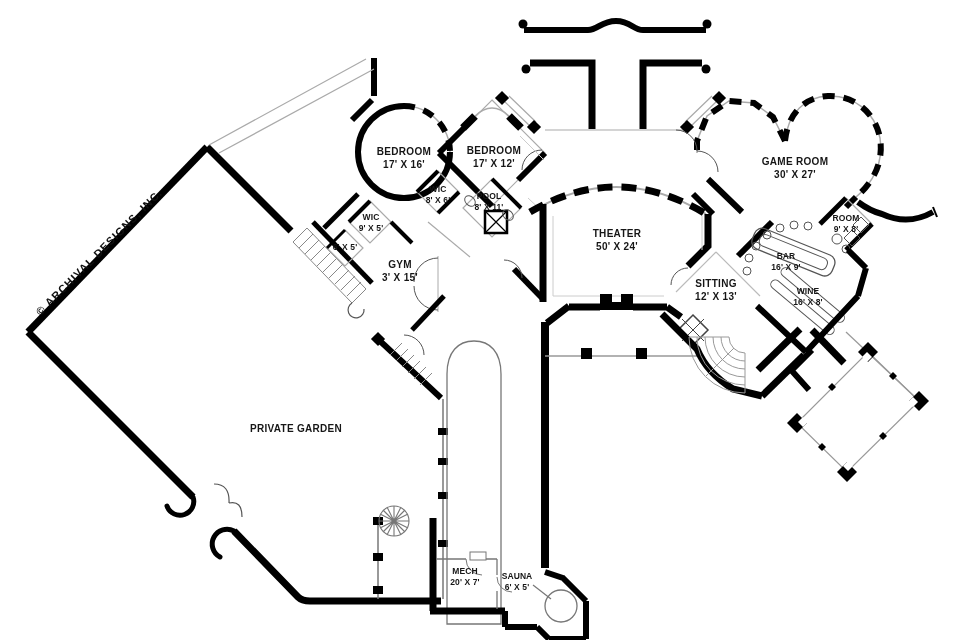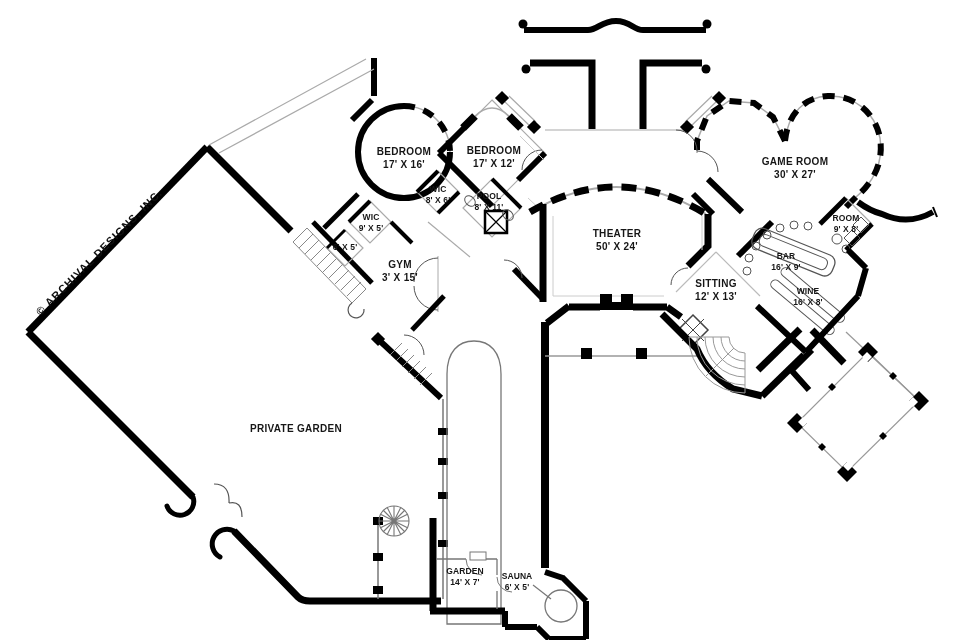--- a/index.html
+++ b/index.html
@@ -275,22 +275,22 @@
     <div>16' X 8'</div>
   </div>
   <div class="lbl lbl-lg" style="left:716px;top:290px">
     <div>SITTING</div>
     <div>12' X 13'</div>
   </div>
   <div class="lbl lbl-lg" style="left:296px;top:428px">
     <div>PRIVATE GARDEN</div>
   </div>
   <div class="lbl lbl-sm" style="left:465px;top:577px">
-    <div>GARDEN</div>
-    <div>14' X 7'</div>
+    <div>MECH</div>
+    <div>20' X 7'</div>
   </div>
   <div class="lbl lbl-sm" style="left:517px;top:582px">
     <div>SAUNA</div>
     <div>6' X 5'</div>
   </div>
 
   <div class="copyright">© ARCHIVAL DESIGNS, INC.</div>
 </div>
 
 </body></html>

